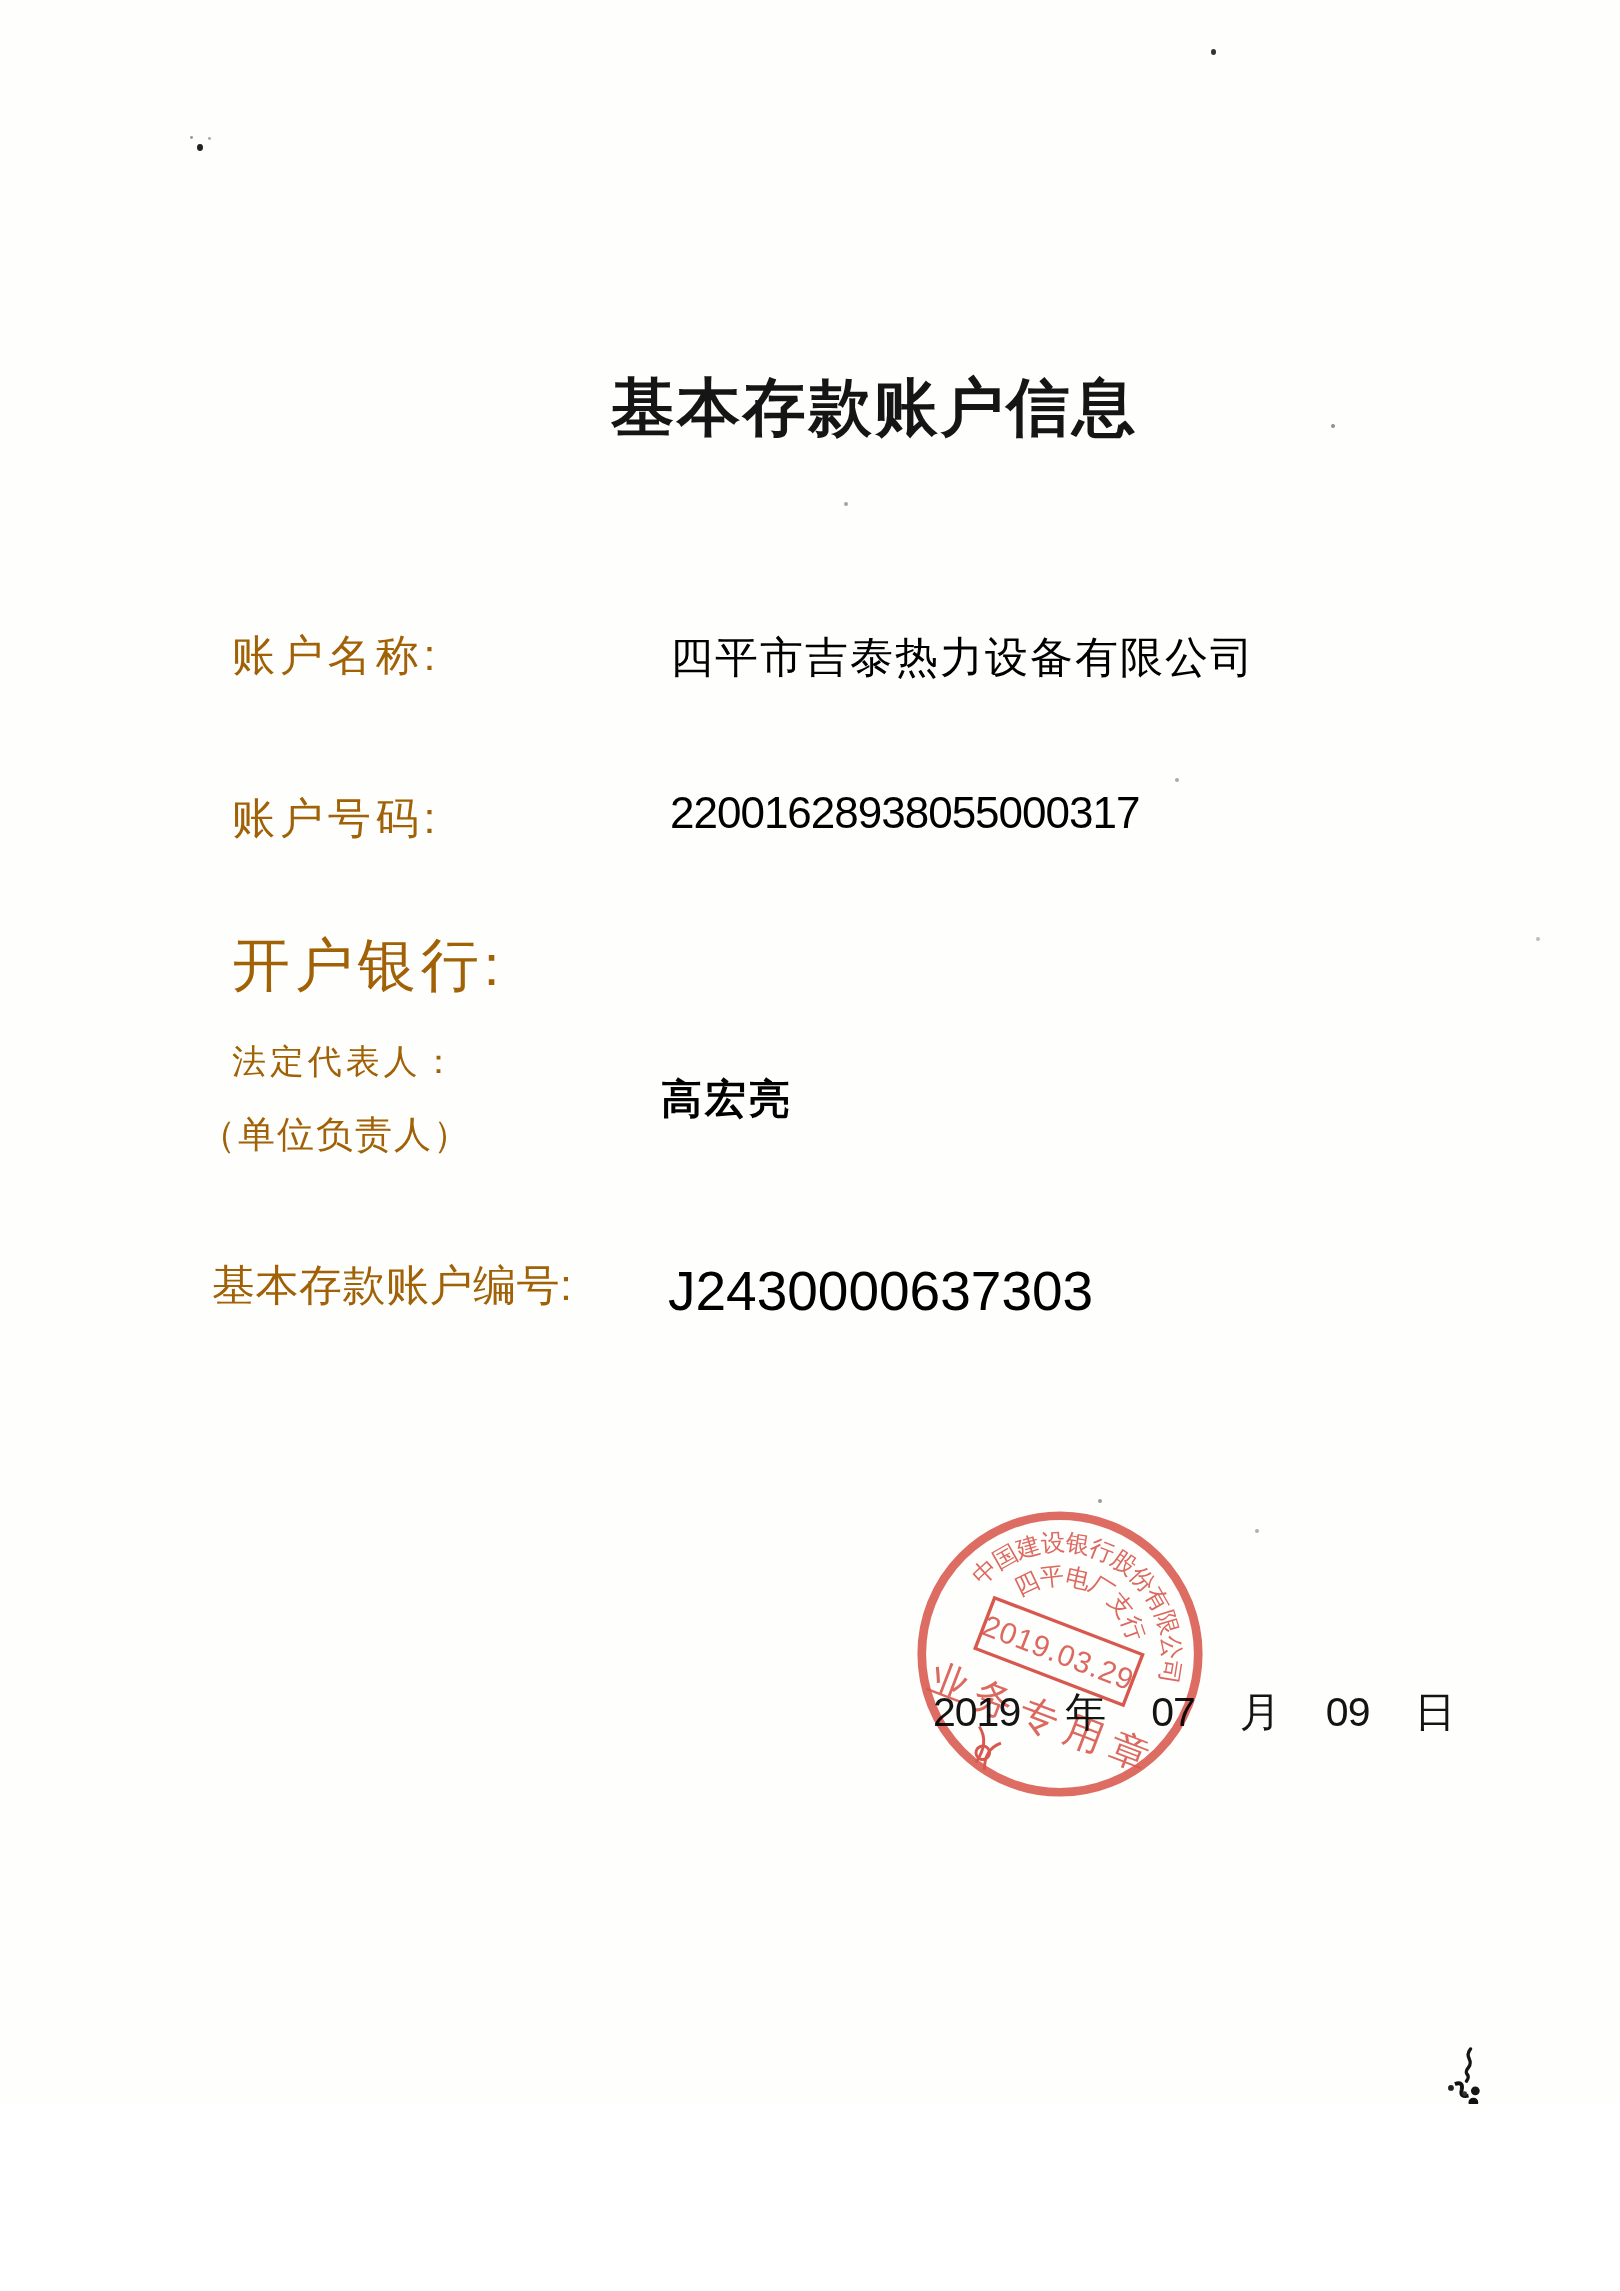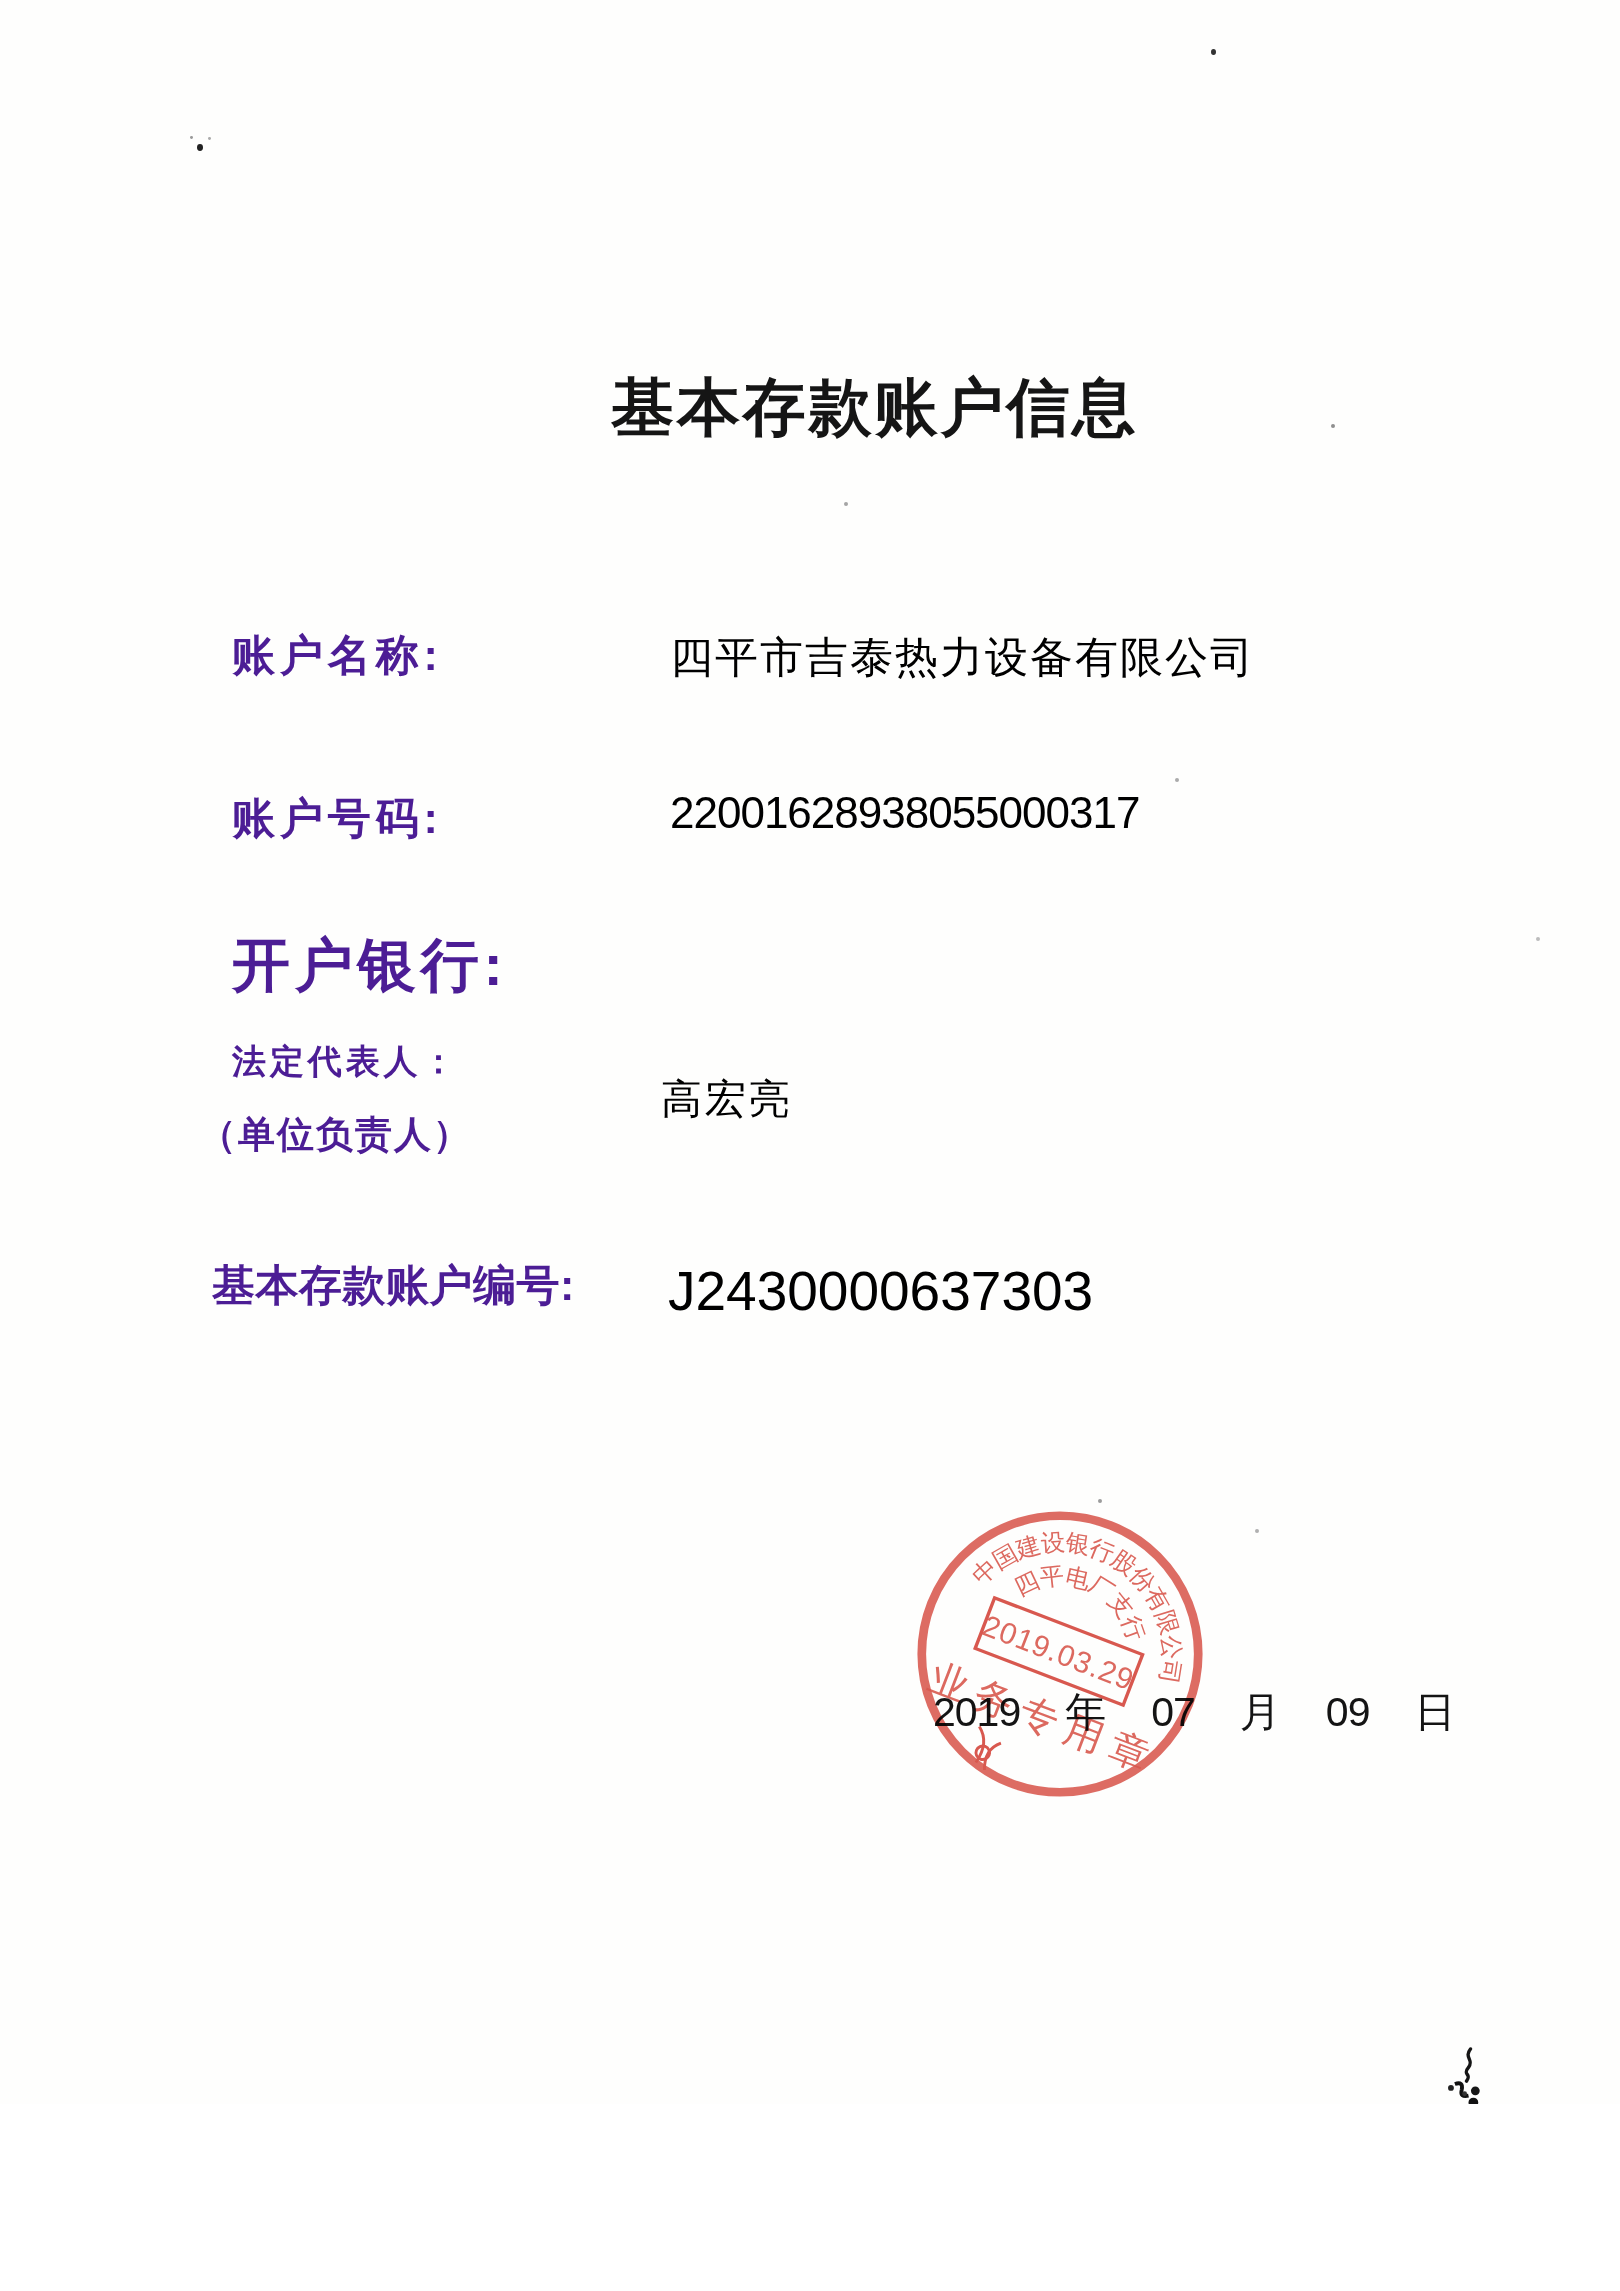--- a/index.html
+++ b/index.html
@@ -10,35 +10,35 @@
     font-family:"Liberation Sans", sans-serif;
     color:#1c1c1c;
     overflow:hidden;
   }
   .title{
     position:absolute;left:611px;top:365px;
     font-family:"Liberation Serif", serif;
     font-weight:bold;font-size:63px;letter-spacing:2.9px;color:#151515;
     white-space:nowrap;
   }
-  .lbl{position:absolute;font-weight:700;color:#4c1d95;white-space:nowrap;}
+  .lbl{position:absolute;font-weight:400;color:#a16207;white-space:nowrap;}
   .val{position:absolute;color:#000000;white-space:nowrap;}
 
   .lbl-name  {left:232px;top:627px;font-size:43px;letter-spacing:4.9px;}
   .val-name  {left:670px;top:629px;font-size:43px;letter-spacing:2px;}
 
   .lbl-number{left:232px;top:790px;font-size:43px;letter-spacing:4.9px;}
   .val-number{left:670px;top:788px;font-size:44px;letter-spacing:-1px;}
 
   .lbl-bank  {left:232px;top:927px;font-size:58px;letter-spacing:4.9px;}
   .val-bank  {left:672px;top:931px;font-size:38px;letter-spacing:0.5px;}
 
   .lbl-legal1{left:232px;top:1039px;font-size:34px;letter-spacing:3.9px;}
   .lbl-legal2{left:199px;top:1110px;font-size:37px;letter-spacing:2px;}
-  .val-legal {left:661px;top:1072px;font-size:41px;letter-spacing:2.9px;}
+  .val-legal {left:661px;top:1072px;font-size:41px;letter-spacing:2.9px;font-weight:bold;}
 
   .lbl-basic {left:212px;top:1257px;font-size:43px;letter-spacing:0.5px;}
   .val-basic {left:668px;top:1259px;font-size:55px;letter-spacing:0px;}
 
   .date-line{
     position:absolute;left:933px;top:1685px;
     display:flex;gap:45px;align-items:baseline;
     font-size:41px;color:#141414;font-weight:500;
   }
   .date-line .num{letter-spacing:-1px;}

